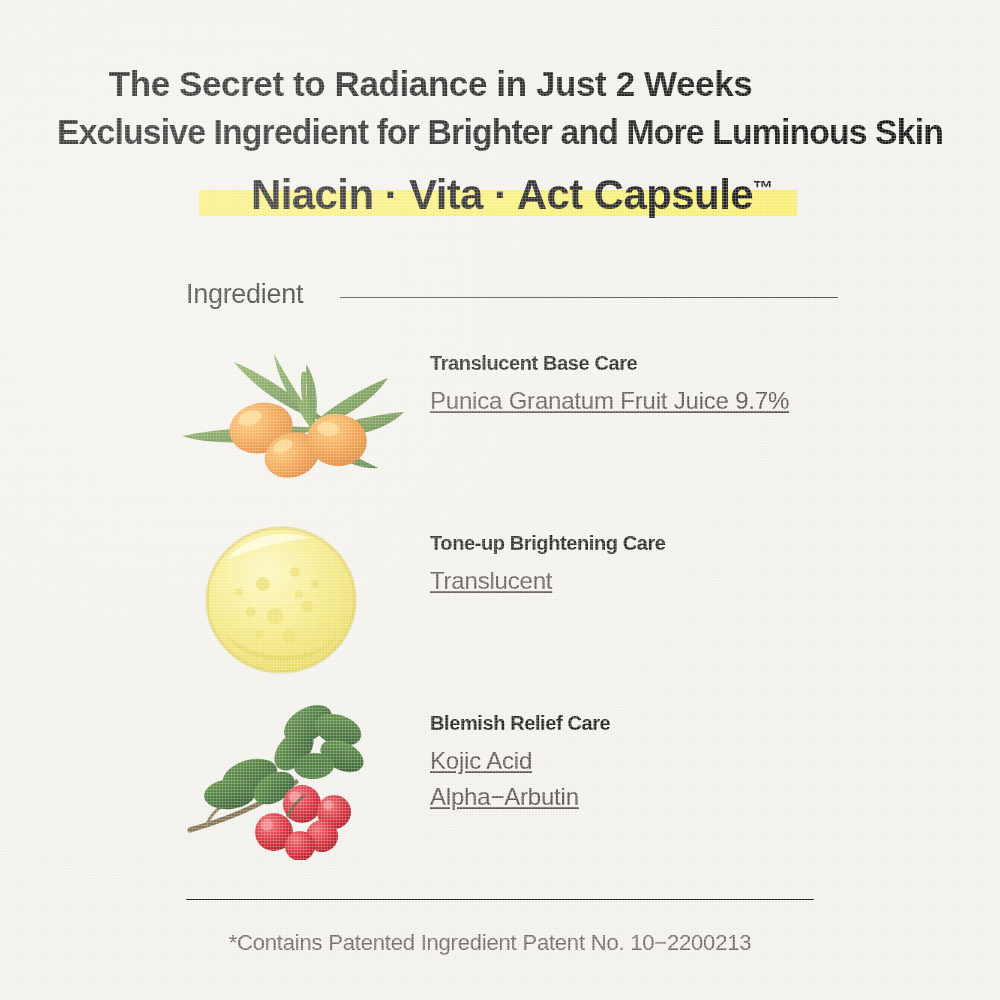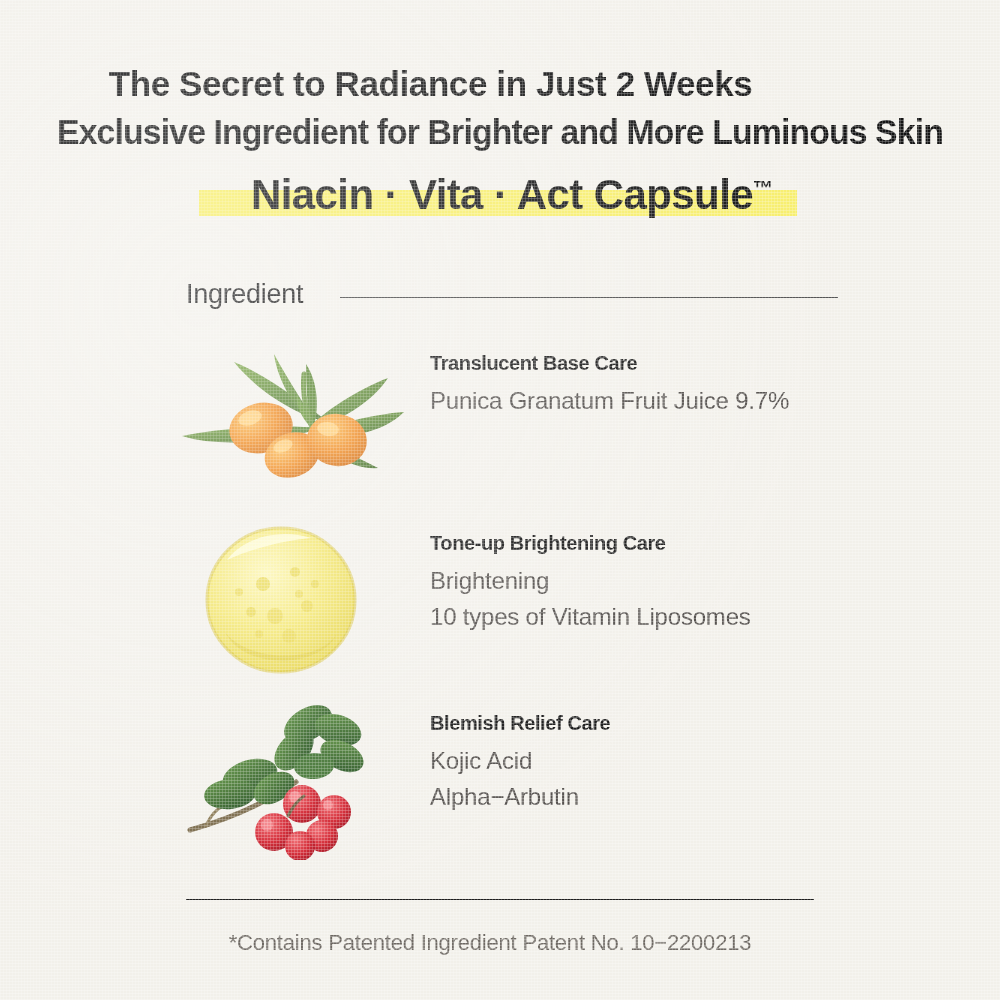--- a/index.html
+++ b/index.html
@@ -155,20 +155,21 @@
     white-space: nowrap;
   }
   .row-sub {
     font-size: 24px;
     font-weight: 400;
     color: #55514E;
     letter-spacing: -.2px;
     line-height: 1.52;
     margin-top: 7px;
     white-space: nowrap;
+    text-decoration: underline;
   }
   .row-sub + .row-sub { margin-top: 0; }
 
   
   .footer-rule {
     position: absolute;
     left: 186px;
     top: 899px;
     width: 628px;
     height: 1px;
@@ -271,22 +272,21 @@
             <ellipse cx="112" cy="64" rx="4" ry="4" fill="#E9D858" opacity=".8"></ellipse>
             <ellipse cx="56" cy="114" rx="4" ry="4" fill="#E9D858" opacity=".75"></ellipse>
             <ellipse cx="96" cy="74" rx="4" ry="4" fill="#E9D858" opacity=".7"></ellipse>
             <ellipse cx="36" cy="72" rx="4" ry="4" fill="#E9D858" opacity=".7"></ellipse>
             <path d="M22 112 C42 140 112 146 134 114 C116 150 40 150 22 112 Z" fill="#DCC73C" opacity=".45"></path>
           </g>
         </svg>
       </div>
       <div class="row-text">
         <div class="row-title">Tone-up Brightening Care</div>
-        <div class="row-sub">Brightening</div>
-        <div class="row-sub">10 types of Vitamin Liposomes</div>
+        <div class="row-sub">Translucent</div>
       </div>
     </div>
 
     <div class="row">
       <div class="thumb">
         <svg width="230" height="160" viewBox="0 0 230 160">
           <defs>
             <linearGradient id="leafB" x1="0" y1="0" x2="0.6" y2="1">
               <stop offset="0" stop-color="#5E9141"></stop>
               <stop offset="1" stop-color="#2F5B28"></stop>

